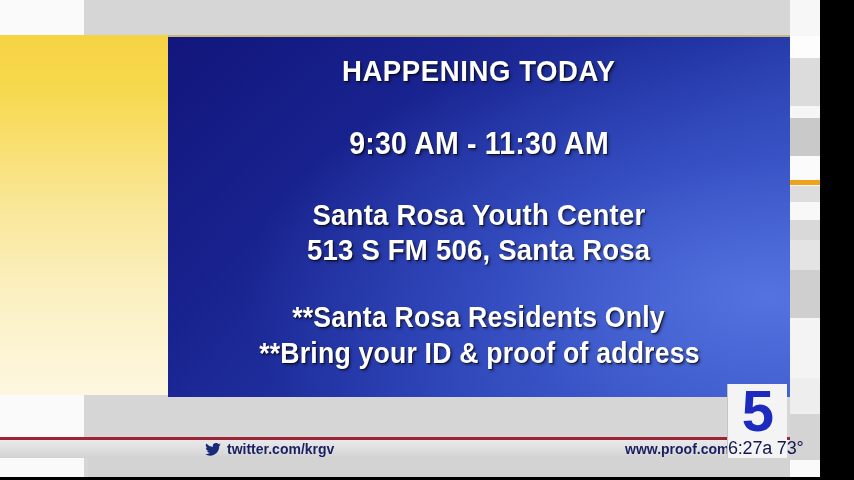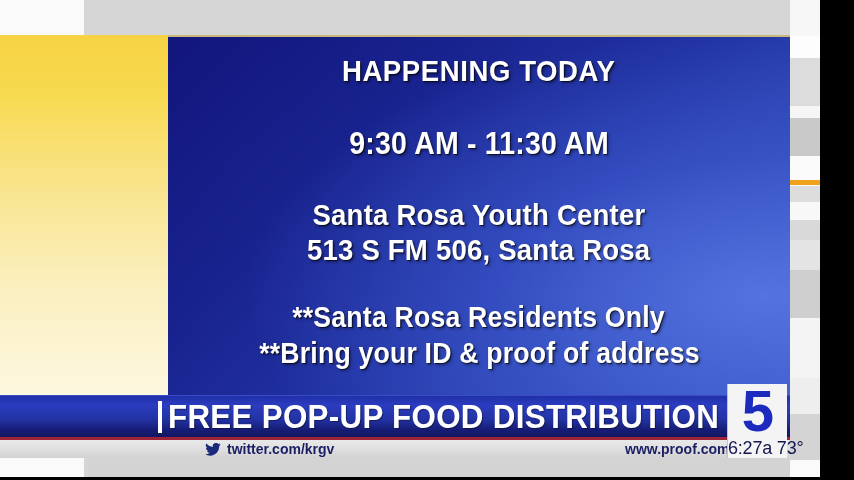--- a/index.html
+++ b/index.html
@@ -288,24 +288,20 @@
     <div class="blue-panel-inner">
       <div class="slide-line slide-headline">HAPPENING TODAY</div>
       <div class="slide-line slide-time">9:30 AM - 11:30 AM</div>
       <div class="slide-line slide-venue">Santa Rosa Youth Center</div>
       <div class="slide-line slide-addr">513 S FM 506, Santa Rosa</div>
       <div class="slide-line slide-note1">**Santa Rosa Residents Only</div>
       <div class="slide-line slide-note2">**Bring your ID &amp; proof of address</div>
     </div>
   </div>
 
-  <div class="banner">
-    <div class="banner-tick"></div>
-    <div class="banner-text">FREE POP-UP FOOD DISTRIBUTION</div>
-  </div>
   <div class="banner-redline"></div>
 
   <div class="social-bar">
     <div class="social-item social-twitter">
       <svg class="twitter-bird" viewBox="0 0 24 20">
         <path fill="#1a2a7a" d="M24 2.4a9.6 9.6 0 0 1-2.83.79A4.93 4.93 0 0 0 23.34.38a9.84 9.84 0 0 1-3.13 1.2A4.92 4.92 0 0 0 11.8 6.03a13.96 13.96 0 0 1-10.14-5.2 4.92 4.92 0 0 0 1.52 6.57A4.88 4.88 0 0 1 .96 6.8v.06a4.92 4.92 0 0 0 3.95 4.83 4.95 4.95 0 0 1-2.22.08 4.93 4.93 0 0 0 4.6 3.42A9.88 9.88 0 0 1 0 17.26a13.92 13.92 0 0 0 7.55 2.22c9.06 0 14.01-7.5 14.01-14.01l-.02-.64A9.98 9.98 0 0 0 24 2.4z"></path>
       </svg>
       <span>twitter.com/krgv</span>
     </div>
     <div class="social-item social-web">

